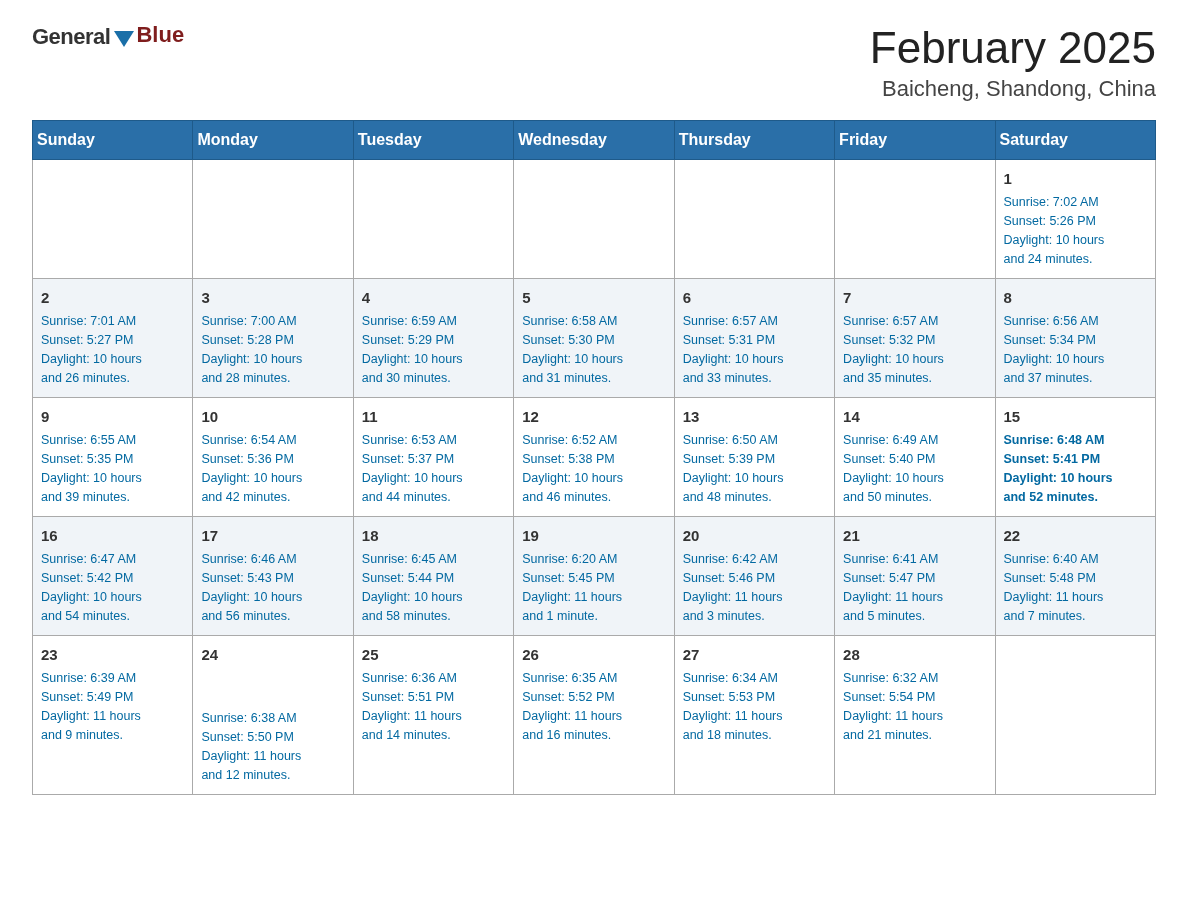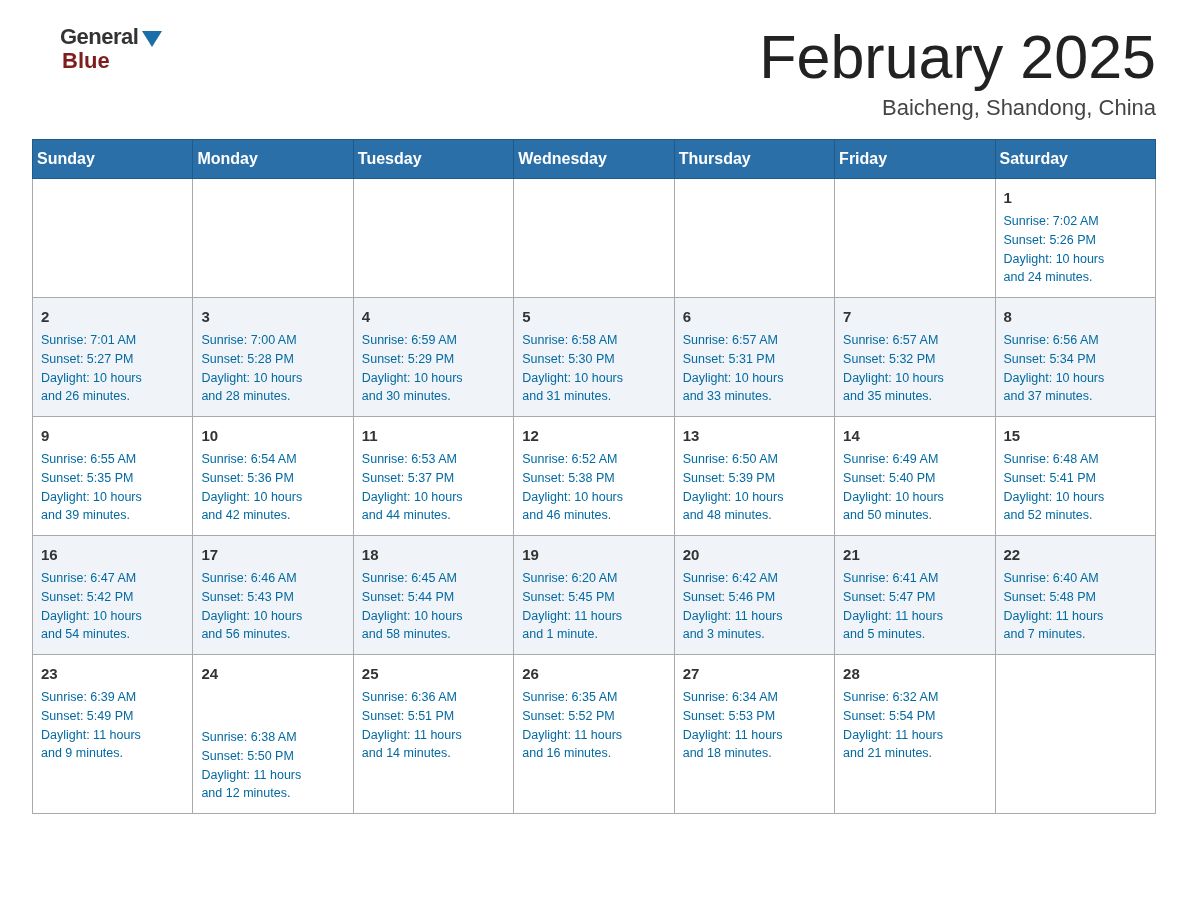--- a/index.html
+++ b/index.html
@@ -11,23 +11,21 @@
       min-height: 918px;
     }
     .header {
       display: flex;
       justify-content: space-between;
       align-items: flex-start;
       margin-bottom: 18px;
     }
     .logo {
       display: flex;
-      flex-direction: column;
       align-items: flex-start;
-      margin-left: 28px;
     }
     .logo-top {
       display: flex;
       align-items: center;
     }
     .logo-general {
       font-size: 22px;
       font-weight: bold;
       color: #333;
       letter-spacing: -0.5px;
@@ -45,21 +43,21 @@
       font-size: 22px;
       font-weight: bold;
       color: #7f1d1d;
       margin-top: -2px;
       margin-left: 2px;
     }
     .title-block {
       text-align: right;
     }
     .month-title {
-      font-size: 61px;
+      font-size: 44px;
       font-weight: normal;
       color: #222;
       line-height: 1.1;
     }
     .location-title {
       font-size: 22px;
       color: #444;
       margin-top: 4px;
     }
 
@@ -246,21 +244,21 @@
         </td>
         <td>
           <span class="day-number">14</span>
           <div class="day-info" style="white-space: pre-line;">Sunrise: 6:49 AM
 Sunset: 5:40 PM
 Daylight: 10 hours
 and 50 minutes.</div>
         </td>
         <td>
           <span class="day-number">15</span>
-          <div class="day-info" style="white-space: pre-line;">Sunrise: 6:48 AM
+          <div class="day-info" style="white-space: pre-line; font-weight: bold;">Sunrise: 6:48 AM
 Sunset: 5:41 PM
 Daylight: 10 hours
 and 52 minutes.</div>
         </td>
       </tr>
       <tr class="row-even">
         <td>
           <span class="day-number">16</span>
           <div class="day-info" style="white-space: pre-line;">Sunrise: 6:47 AM
 Sunset: 5:42 PM

